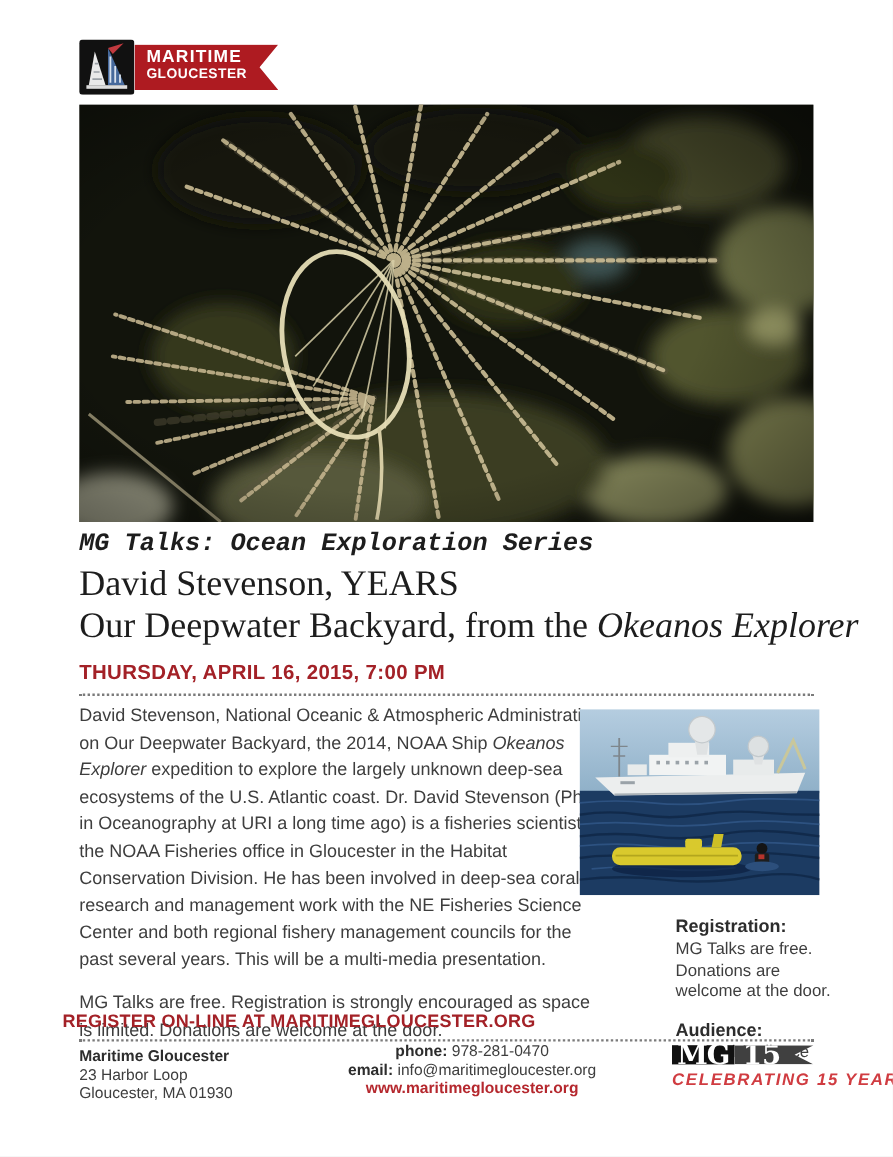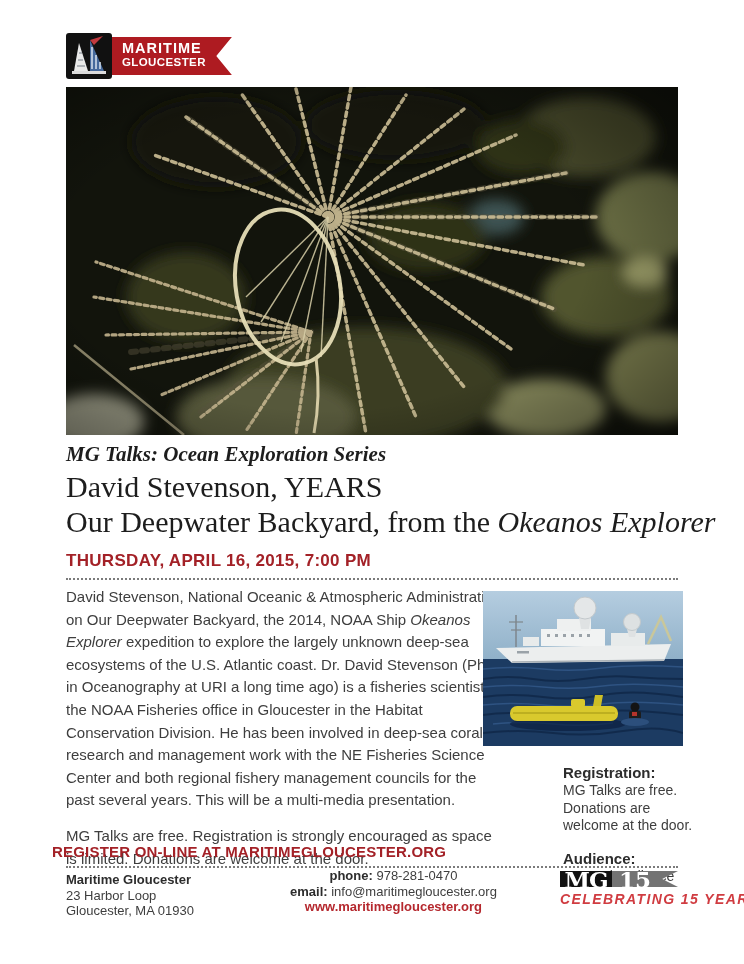--- a/index.html
+++ b/index.html
@@ -14,21 +14,21 @@
                padding:4px 26px 0 10px;box-sizing:border-box;font-weight:bold;}
   .logo-banner .l1{font-size:14.5px;letter-spacing:1px;line-height:15px;}
   .logo-banner .l2{font-size:11.5px;letter-spacing:.4px;line-height:13px;}
 
   
   .hero{position:absolute;left:66px;top:87px;width:612px;height:348px;}
   .hero svg{display:block;width:100%;height:100%;}
 
   
   .title-block{position:absolute;left:66px;top:441px;color:#1d1d1d;}
-  .series{font-family:Liberation Serif, serif;font-style:italic;font-weight:bold;
+  .series{font-family:Liberation Mono, monospace;font-style:italic;font-weight:bold;
           font-size:21px;line-height:26px;}
   .speaker{font-family:"Liberation Serif",serif;font-size:30px;line-height:34px;margin-top:3px;}
   .talk-title{font-family:"Liberation Serif",serif;font-size:30px;line-height:35px;}
   .talk-title .ital{font-style:italic;}
 
   
   .date{position:absolute;left:66px;top:551px;color:#a32127;font-weight:bold;
         font-size:17px;letter-spacing:.3px;}
   .rule{position:absolute;left:66px;width:612px;height:0;border-top:2px dotted #7b7b7b;}
   .rule1{top:578px;} .rule2{top:866px;}
@@ -60,21 +60,21 @@
   .footer-mid{position:absolute;left:290px;top:868px;font-size:13px;line-height:15.5px;color:#3e3e3e;text-align:center;}
   .footer-mid b{color:#2d2d2d;}
   .footer-mid .site{color:#b5282e;font-weight:bold;}
 
   
   .mg15{position:absolute;left:560px;top:871px;width:122px;}
   .mg15-row{display:flex;height:16px;}
   .mg15-mg{width:52px;background:#111;color:#fff;font-family:"DejaVu Serif",serif;
            font-weight:bold;font-size:23px;display:flex;align-items:center;justify-content:center;
            letter-spacing:-1px;}
-  .mg15-flag{width:66px;background:#737373;color:#fff;font-family:"DejaVu Serif",serif;
+  .mg15-flag{width:66px;background:#404040;color:#fff;font-family:"DejaVu Serif",serif;
              font-weight:bold;font-size:23px;display:flex;align-items:center;
              padding-left:7px;box-sizing:border-box;
              clip-path:polygon(0 0,100% 0,76% 50%,100% 100%,0 100%);}
   .mg15-tag{margin-top:4px;color:#d03c41;font-size:14px;font-weight:bold;letter-spacing:1.4px;
             white-space:nowrap;font-style:italic;}
 </style>
 </head>
 <body>
 
 <div class="page">

